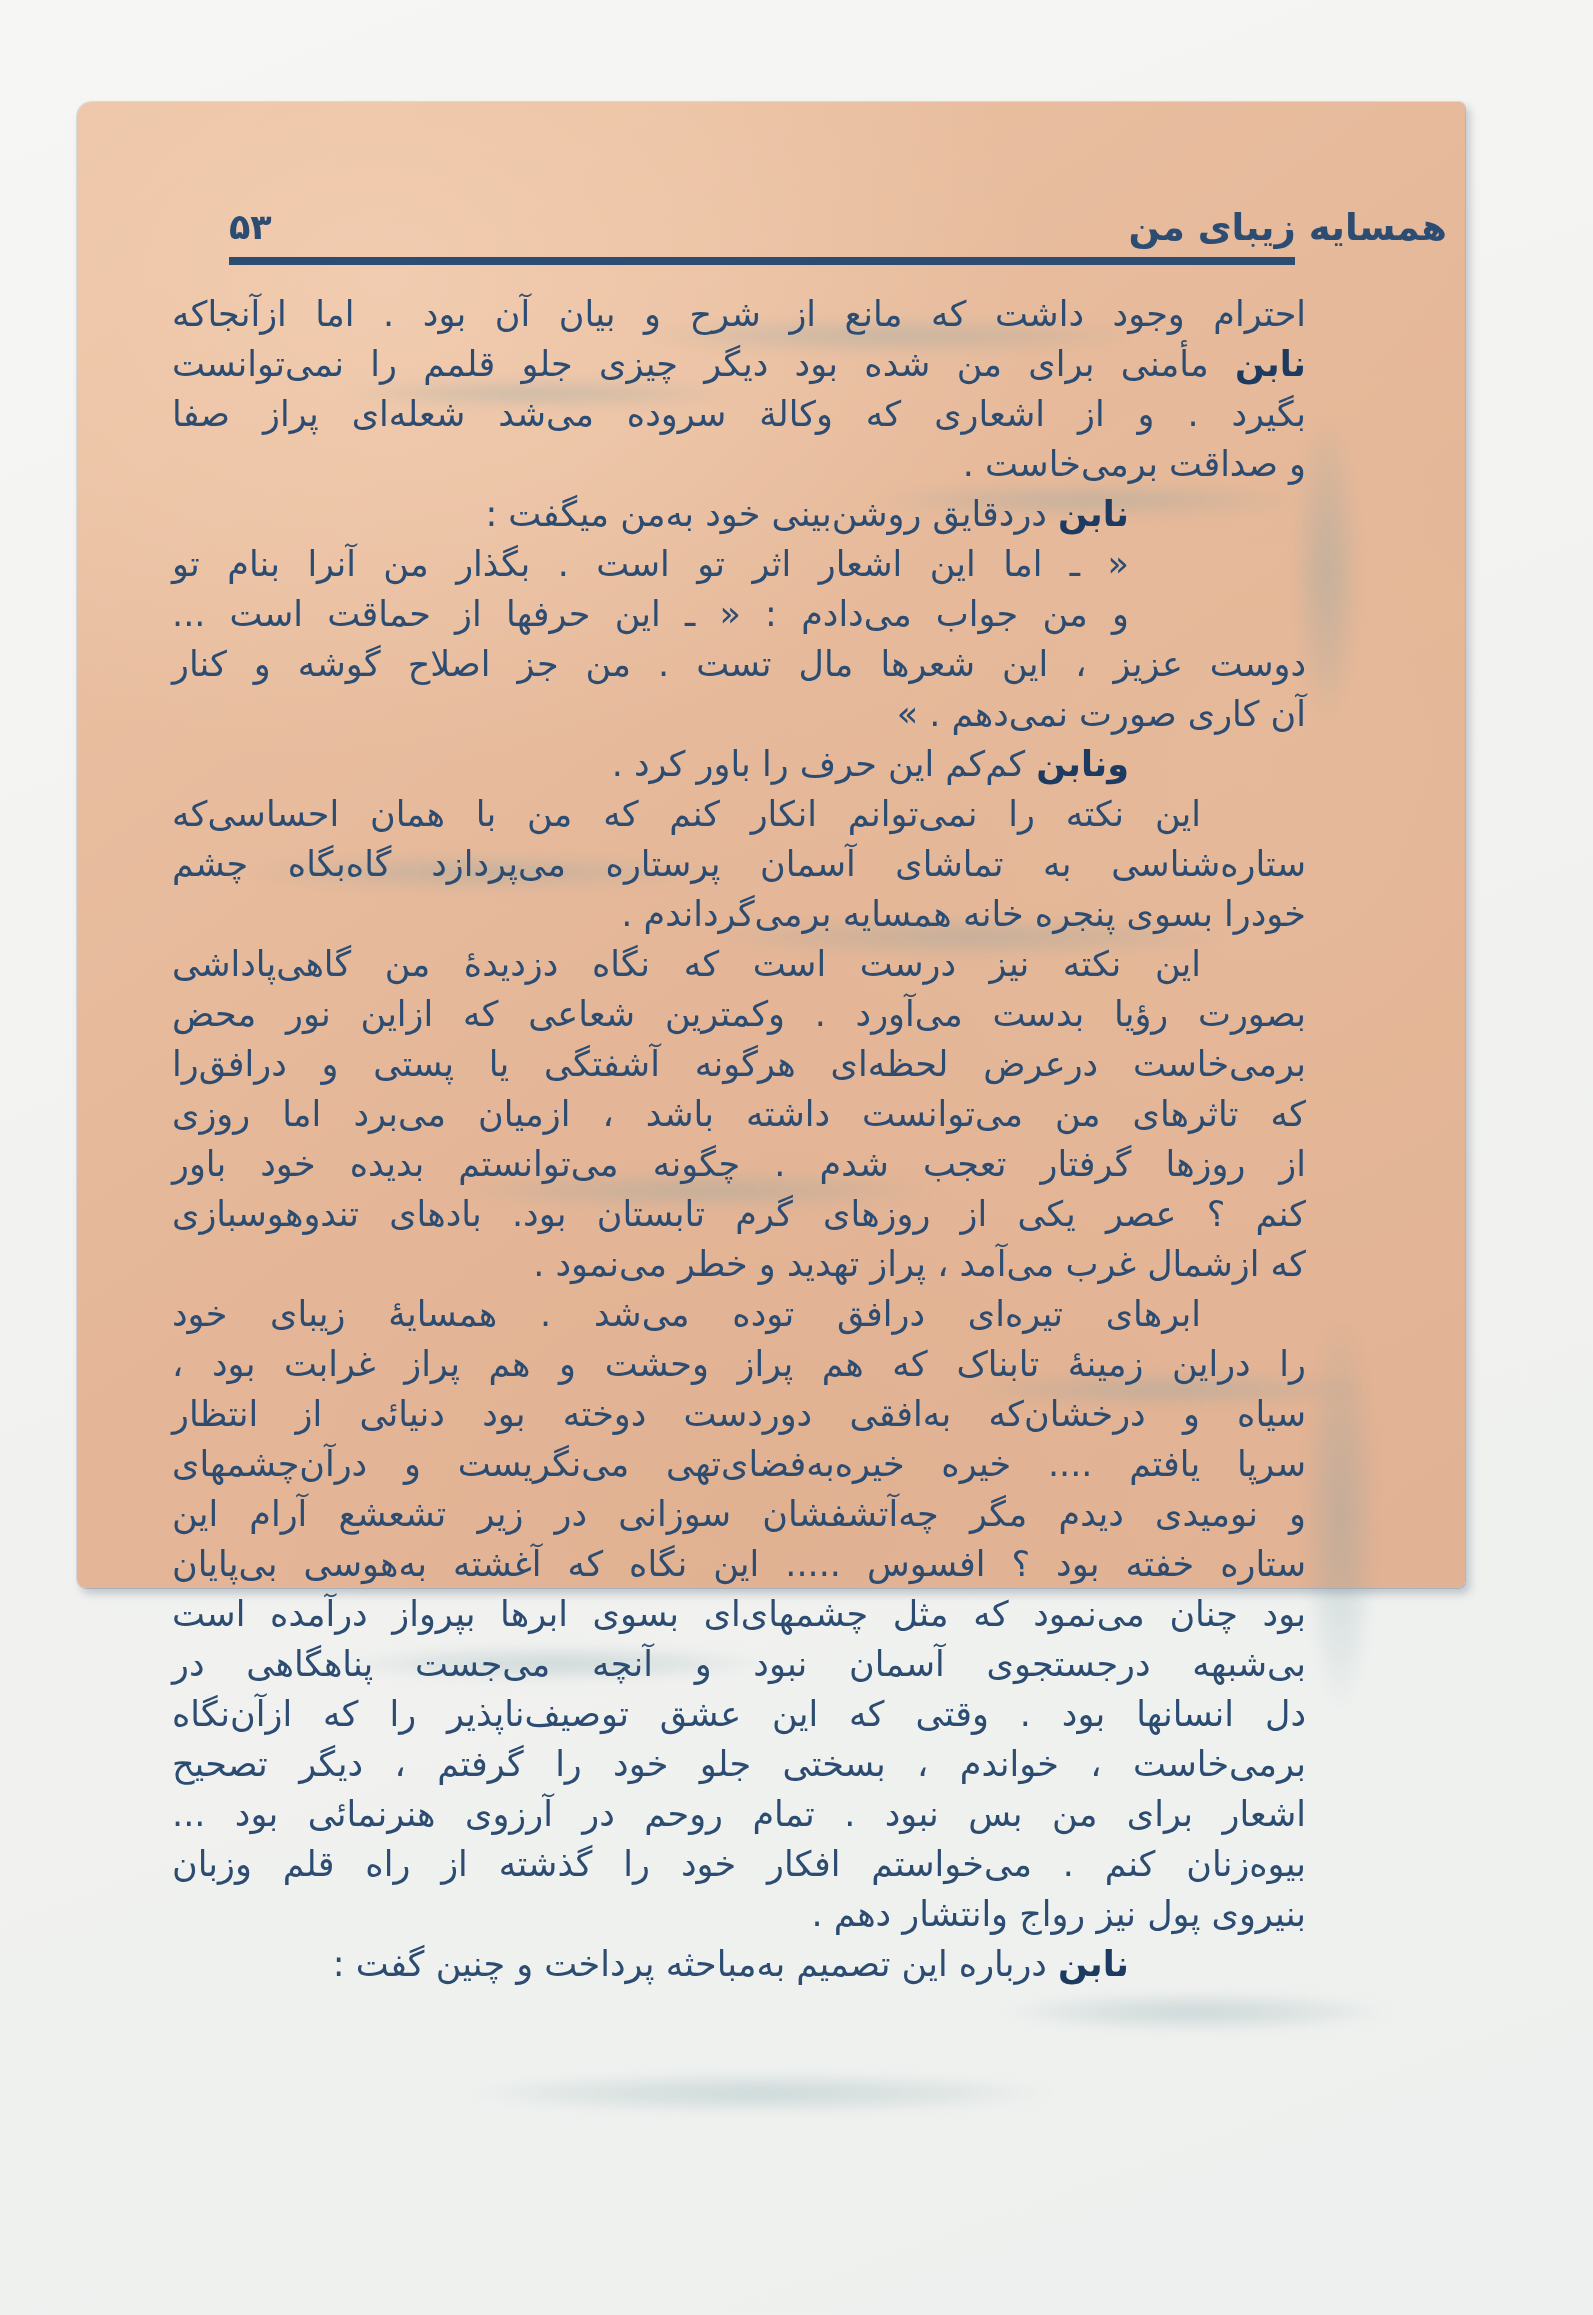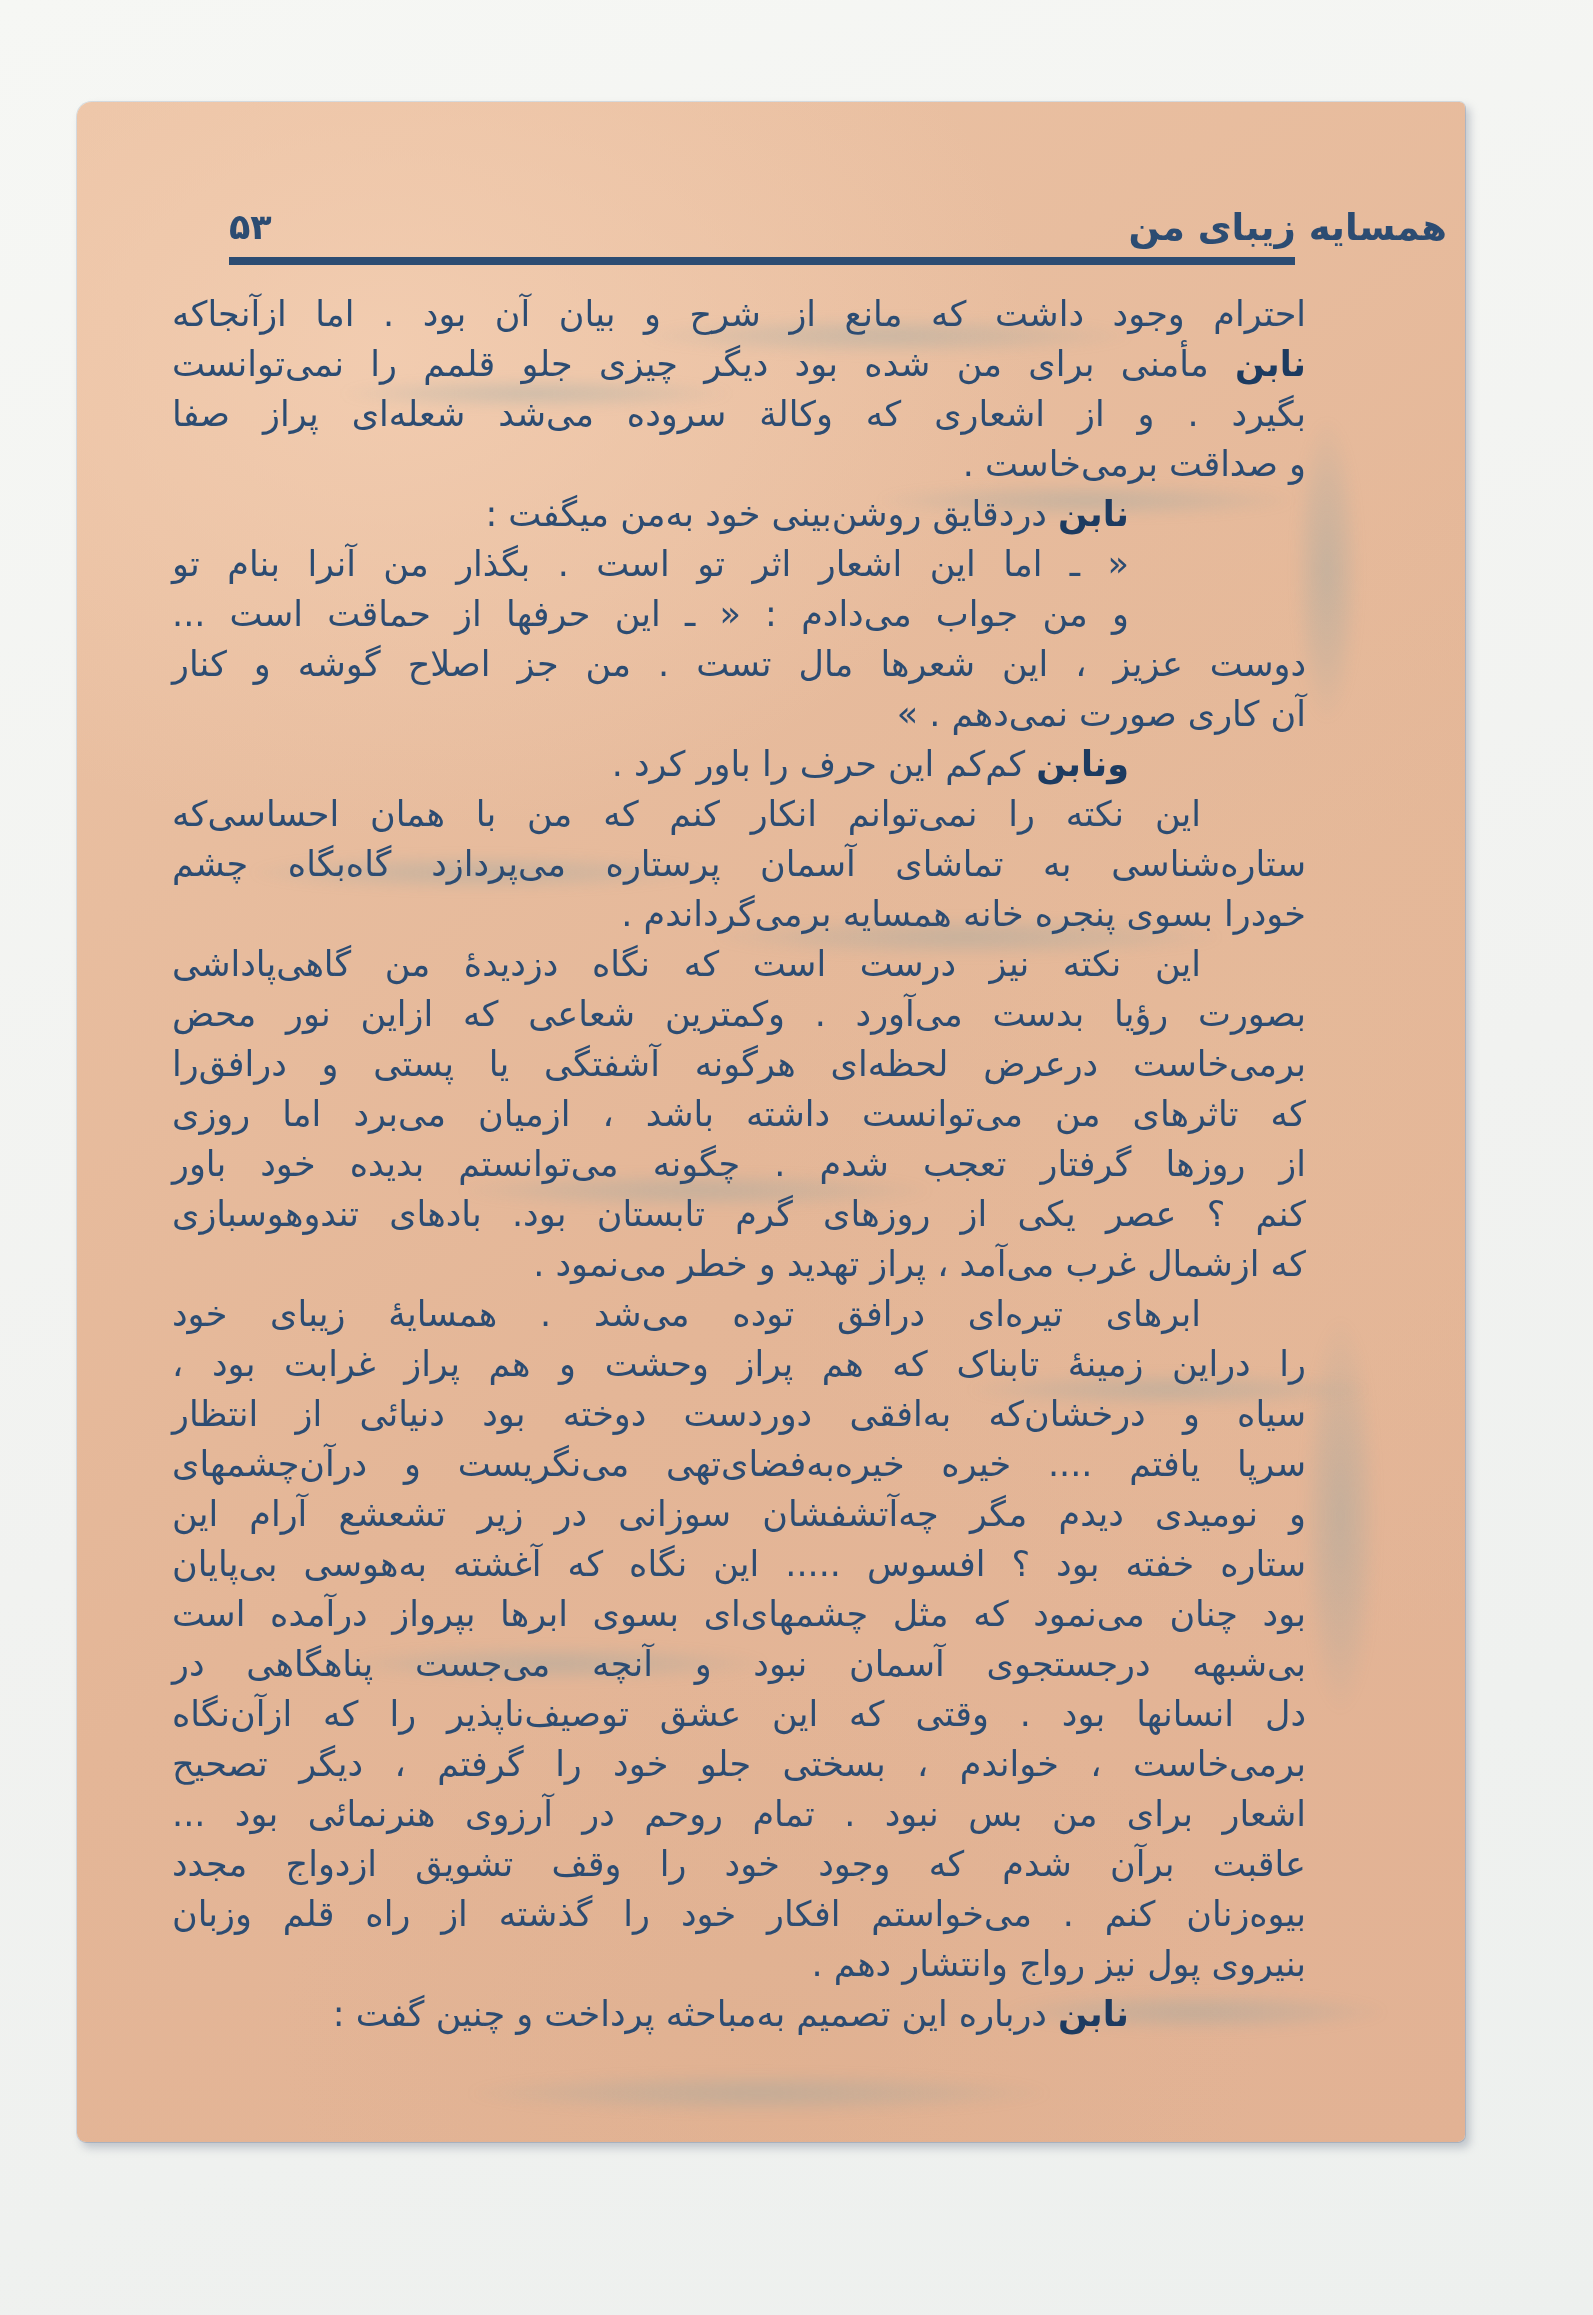--- a/index.html
+++ b/index.html
@@ -6,21 +6,21 @@
     --paper:#e4b697; --ink:#2c4c72; --ink-bold:#1d3b60; --bg:#f3f4f1;
   }
   *{margin:0;padding:0;box-sizing:border-box;}
   html,body{width:1594px;height:2316px;overflow:hidden;}
   body{
     background:linear-gradient(160deg,#f6f7f4 0%,#f1f2f0 55%,#edf0ee 100%);
     font-family:"DejaVu Sans",sans-serif;
     position:relative;
   }
   .page{
-    position:absolute;left:77px;top:102px;width:1388px;height:2040px;
+    position:absolute;left:77px;top:102px;width:1388px;height:1486px;
     background:
       radial-gradient(1091px 818px at 22% 12%, rgba(243,206,178,.85) 0%, rgba(243,206,178,0) 60%),
       radial-gradient(1000px 1182px at 85% 45%, rgba(230,187,155,.6) 0%, rgba(230,187,155,0) 55%),
       radial-gradient(818px 636px at 50% 95%, rgba(222,175,142,.5) 0%, rgba(222,175,142,0) 60%),
       linear-gradient(145deg,#ecc4a6 0%,#e4b697 55%,#e2b294 100%);
     border-radius:14.5px 5.5px 7.3px 9px;
     box-shadow:0 0 0 0.9px rgba(140,155,175,.28), 4.5px 5.5px 9px rgba(135,145,160,.45), 0.9px 0.9px 0 rgba(120,140,170,.25);
   }
   
   .sm{position:absolute;border-radius:50%;filter:blur(5.5px);
@@ -108,19 +108,18 @@
       <div class="line full">را دراین زمینهٔ تابناک که هم پراز وحشت و هم پراز غرابت بود ،</div>
       <div class="line full">سیاه و درخشان‌که به‌افقی دوردست دوخته بود دنیائی از انتظار</div>
       <div class="line full">سرپا یافتم .... خیره خیره‌به‌فضای‌تهی می‌نگریست و درآن‌چشمهای</div>
       <div class="line full">و نومیدی دیدم مگر چه‌آتشفشان سوزانی در زیر تشعشع آرام این</div>
       <div class="line full">ستاره خفته بود ؟ افسوس ..... این نگاه که آغشته به‌هوسی بی‌پایان</div>
       <div class="line full">بود چنان می‌نمود که مثل چشمهای‌ای بسوی ابرها بپرواز درآمده است</div>
       <div class="line full">بی‌شبهه درجستجوی آسمان نبود و آنچه می‌جست پناهگاهی در</div>
       <div class="line full">دل انسانها بود . وقتی که این عشق توصیف‌ناپذیر را که ازآن‌نگاه</div>
       <div class="line full">برمی‌خاست ، خواندم ، بسختی جلو خود را گرفتم ، دیگر تصحیح</div>
       <div class="line full">اشعار برای من بس نبود . تمام روحم در آرزوی هنرنمائی بود ...</div>
-      <div class="line full">عاقبت برآن شدم که وجود خود را وقف تشویق ازدواج مجدد</div>
       <div class="line full">بیوه‌زنان کنم . می‌خواستم افکار خود را گذشته از راه قلم وزبان</div>
       <div class="line end">بنیروی پول نیز رواج وانتشار دهم .</div>
       <div class="line end indent2"><span class="bold">نابن</span> درباره این تصمیم به‌مباحثه پرداخت و چنین گفت :</div>
     </div>
 </div>
 
 
 </body></html>

